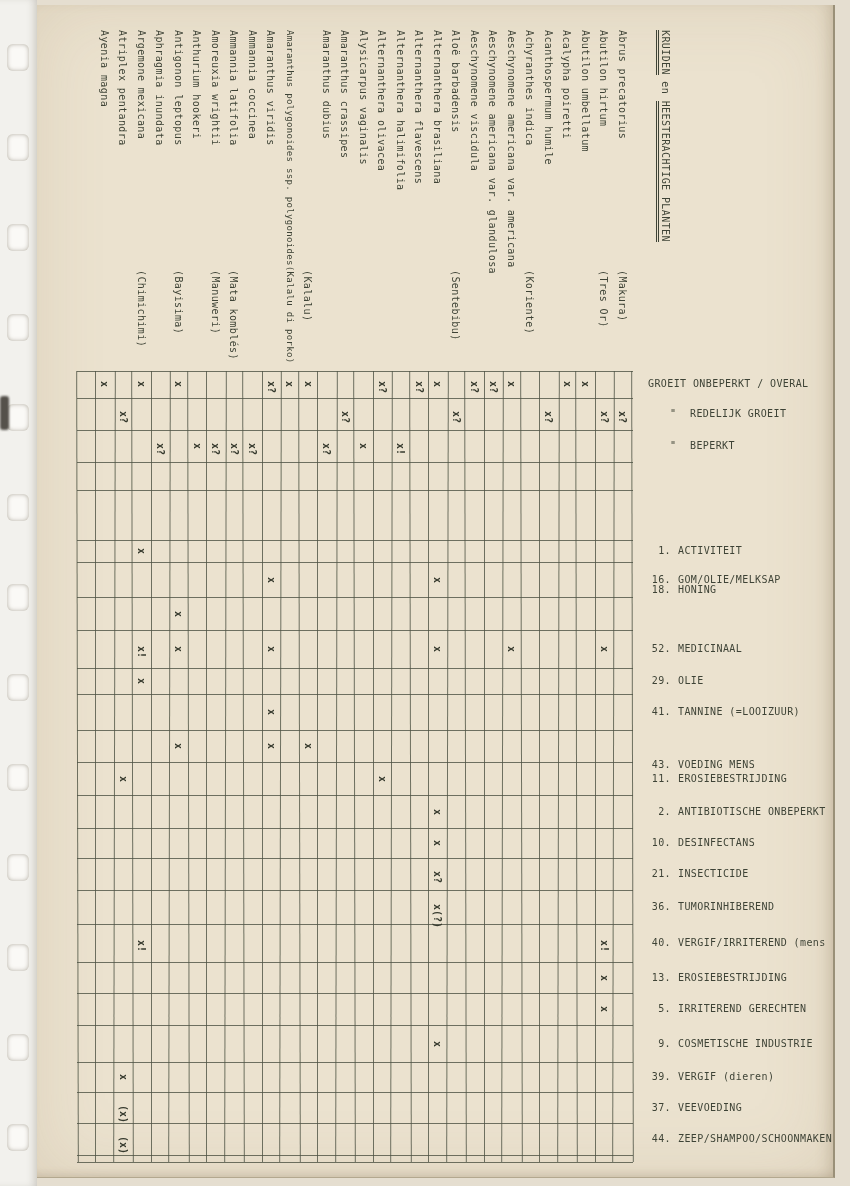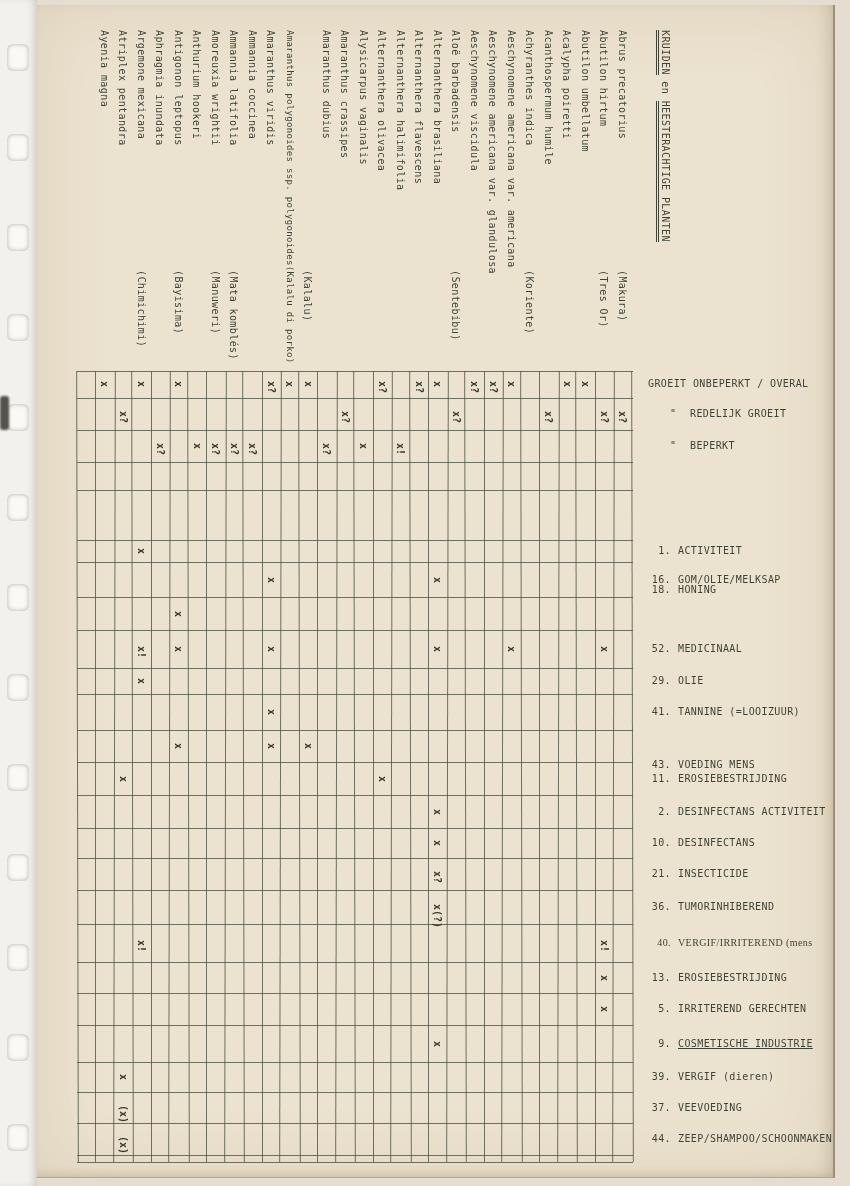--- a/index.html
+++ b/index.html
@@ -214,25 +214,25 @@
     </div>
   <div id="uses-legend">
       <div class="legend-row" style="left: 645px; top: 545px;"><span class="use-num">1.</span><span>ACTIVITEIT</span></div>
       <div class="legend-row" style="left: 645px; top: 574px;"><span class="use-num">16.</span><span>GOM/OLIE/MELKSAP</span></div>
       <div class="legend-row" style="left: 645px; top: 584px;"><span class="use-num">18.</span><span>HONING</span></div>
       <div class="legend-row" style="left: 645px; top: 643px;"><span class="use-num">52.</span><span>MEDICINAAL</span></div>
       <div class="legend-row" style="left: 645px; top: 675px;"><span class="use-num">29.</span><span>OLIE</span></div>
       <div class="legend-row" style="left: 645px; top: 706px;"><span class="use-num">41.</span><span>TANNINE (=LOOIZUUR)</span></div>
       <div class="legend-row" style="left: 645px; top: 740px; margin-top: 19px;"><span class="use-num">43.</span><span>VOEDING MENS</span></div>
       <div class="legend-row" style="left: 645px; top: 773px;"><span class="use-num">11.</span><span>EROSIEBESTRIJDING</span></div>
-      <div class="legend-row" style="left: 645px; top: 806px;"><span class="use-num">2.</span><span>DESINFECTANS ACTIVITEIT</span></div>
+      <div class="legend-row" style="left: 645px; top: 806px;"><span class="use-num">2.</span><span>ANTIBIOTISCHE ONBEPERKT</span></div>
       <div class="legend-row" style="left: 645px; top: 837px;"><span class="use-num">10.</span><span>DESINFECTANS</span></div>
       <div class="legend-row" style="left: 645px; top: 868px;"><span class="use-num">21.</span><span>INSECTICIDE</span></div>
       <div class="legend-row" style="left: 645px; top: 901px;"><span class="use-num">36.</span><span>TUMORINHIBEREND</span></div>
-      <div class="legend-row" style="left: 645px; top: 937px; font-family: Liberation Serif, serif;"><span class="use-num">40.</span><span>VERGIF/IRRITEREND (mens</span></div>
+      <div class="legend-row" style="left: 645px; top: 937px;"><span class="use-num">40.</span><span>VERGIF/IRRITEREND (mens</span></div>
       <div class="legend-row" style="left: 645px; top: 972px;"><span class="use-num">13.</span><span>EROSIEBESTRIJDING</span></div>
       <div class="legend-row" style="left: 645px; top: 1003px;"><span class="use-num">5.</span><span>IRRITEREND GERECHTEN</span></div>
-      <div class="legend-row" style="left: 645px; top: 1038px; text-decoration: underline;"><span class="use-num">9.</span><span>COSMETISCHE INDUSTRIE</span></div>
+      <div class="legend-row" style="left: 645px; top: 1038px;"><span class="use-num">9.</span><span>COSMETISCHE INDUSTRIE</span></div>
       <div class="legend-row" style="left: 645px; top: 1071px;"><span class="use-num">39.</span><span>VERGIF (dieren)</span></div>
       <div class="legend-row" style="left: 645px; top: 1102px;"><span class="use-num">37.</span><span>VEEVOEDING</span></div>
       <div class="legend-row" style="left: 645px; top: 1133px;"><span class="use-num">44.</span><span>ZEEP/SHAMPOO/SCHOONMAKEN</span></div>
     </div>
 </div>
 
 </body></html>

